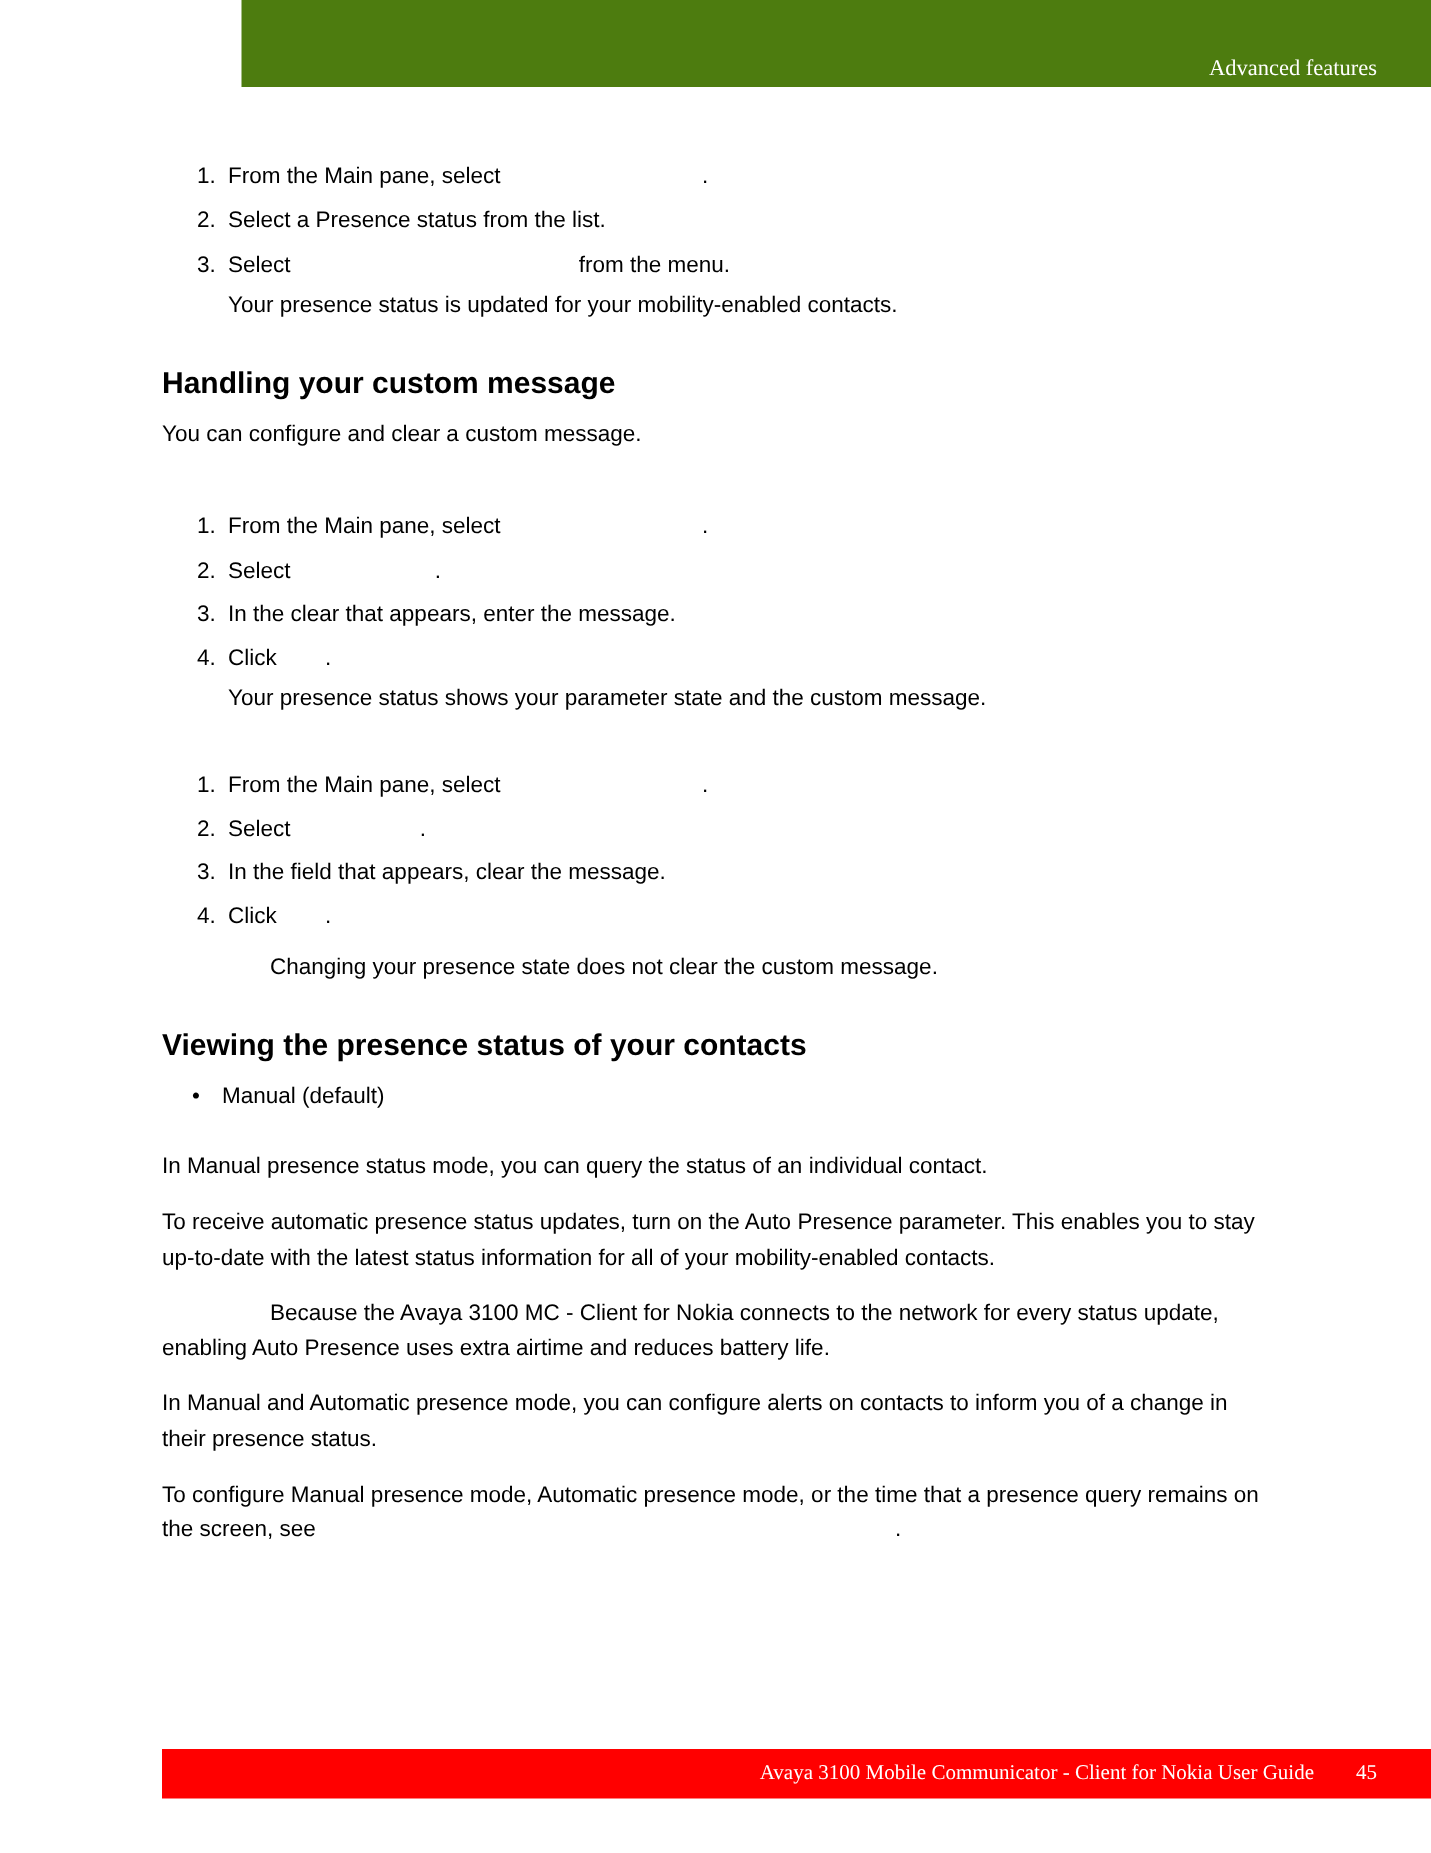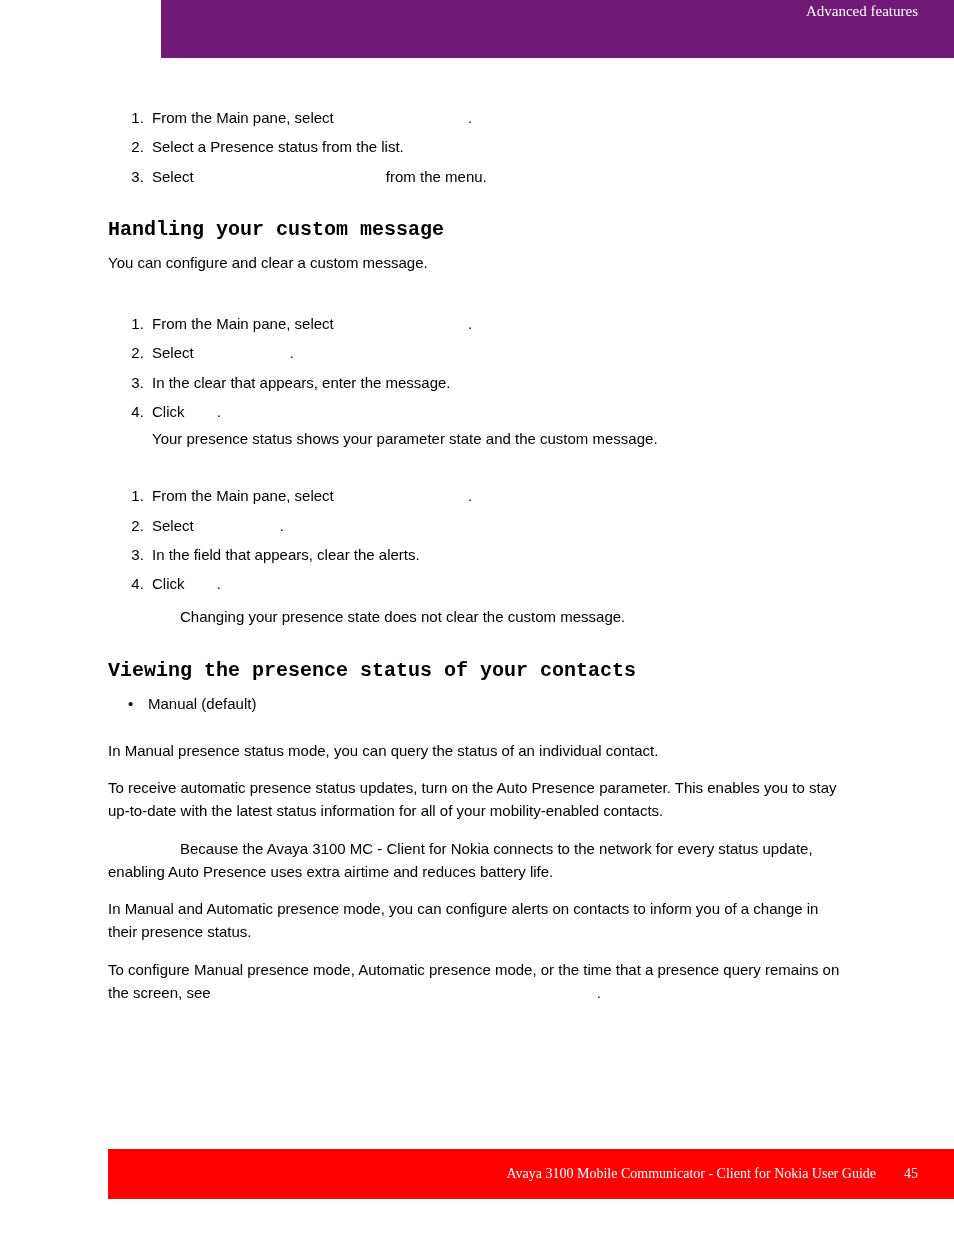--- a/index.html
+++ b/index.html
@@ -1,47 +1,48 @@
 <!DOCTYPE html>
 <html><head>
 <meta charset="utf-8">
 <style>
   html,body{margin:0;padding:0;background:#fff;color:#000;}
   body{width:954px;height:1235px;position:relative;font-family:Arial,Helvetica,sans-serif;font-size:15px;line-height:1.55;}
-  .topbar{position:absolute;top:0;left:161px;right:0;height:58px;background:#701a75;color:#fff;display:flex;align-items:flex-start;justify-content:flex-end;padding-right:36px;font-family:Georgia,'Times New Roman',serif;font-size:15px;}
+  .topbar{position:absolute;top:0;left:161px;right:0;height:58px;background:#4d7c0f;color:#fff;display:flex;align-items:flex-end;justify-content:flex-end;padding-right:36px;font-family:Georgia,'Times New Roman',serif;font-size:15px;}
   .content{position:absolute;top:100px;left:108px;right:108px;}
-  .h2{font-family:Liberation Mono, monospace;font-size:20px;font-weight:bold;margin:26px 0 6px 0;}
+  .h2{font-family:Liberation Sans, sans-serif;font-size:20px;font-weight:bold;margin:26px 0 6px 0;}
   .p{margin:4px 0 14px 0;}
   ol.steps{margin:4px 0 10px 0;padding-left:40px;}
   ol.steps li{padding-left:4px;margin:6px 0;}
   ul.bul{margin:4px 0 24px 0;padding-left:40px;list-style:none;}
   ul.bul li{margin:6px 0;position:relative;}
   ul.bul li::before{content:"•";position:absolute;left:-20px;}
   .sub{margin-left:30px;margin-top:4px;margin-bottom:8px;}
   .note{margin-left:72px;margin-top:0;margin-bottom:10px;}
   .gap{display:inline-block;}
-  .botbar{position:absolute;left:108px;right:0;bottom:36px;height:50px;background:#ff0000;color:#fff;display:flex;align-items:center;justify-content:flex-end;padding-right:36px;font-family:Georgia,'Times New Roman',serif;font-size:14px;}
+  .botbar{position:absolute;left:108px;right:0;bottom:36px;height:33px;background:#ff0000;color:#fff;display:flex;align-items:center;justify-content:flex-end;padding-right:36px;font-family:Georgia,'Times New Roman',serif;font-size:14px;}
   .pagenum{margin-left:28px;}
 </style>
 </head>
 <body>
 
 <div class="topbar">
   <span>Advanced features</span>
 </div>
 
 <div class="content">
 
   <ol class="steps">
     <li>
       <span>From the Main pane, select </span><span class="gap" style="width:130px"></span><span>.</span>
     </li>
     <li><span>Select a Presence status from the list.</span></li>
     <li>
       <span>Select </span><span class="gap" style="width:188px"></span><span>from the menu.</span>
+      <div class="sub" style="margin-left:0">Your presence status is updated for your mobility-enabled contacts.</div>
     </li>
   </ol>
 
   <div class="h2">Handling your custom message</div>
   <div class="p">You can configure and clear a custom message.</div>
 
   <div style="height:18px"></div>
   <ol class="steps">
     <li>
       <span>From the Main pane, select </span><span class="gap" style="width:130px"></span><span>.</span>
@@ -57,21 +58,21 @@
   </ol>
 
   <div style="height:18px"></div>
   <ol class="steps">
     <li>
       <span>From the Main pane, select </span><span class="gap" style="width:130px"></span><span>.</span>
     </li>
     <li>
       <span>Select </span><span class="gap" style="width:82px"></span><span>.</span>
     </li>
-    <li><span>In the field that appears, clear the alerts.</span></li>
+    <li><span>In the field that appears, clear the message.</span></li>
     <li>
       <span>Click </span><span class="gap" style="width:28px"></span><span>.</span>
     </li>
   </ol>
   <div class="note">Changing your presence state does not clear the custom message.</div>
 
   <div class="h2">Viewing the presence status of your contacts</div>
 
   <ul class="bul">
     <li>Manual (default)</li>

